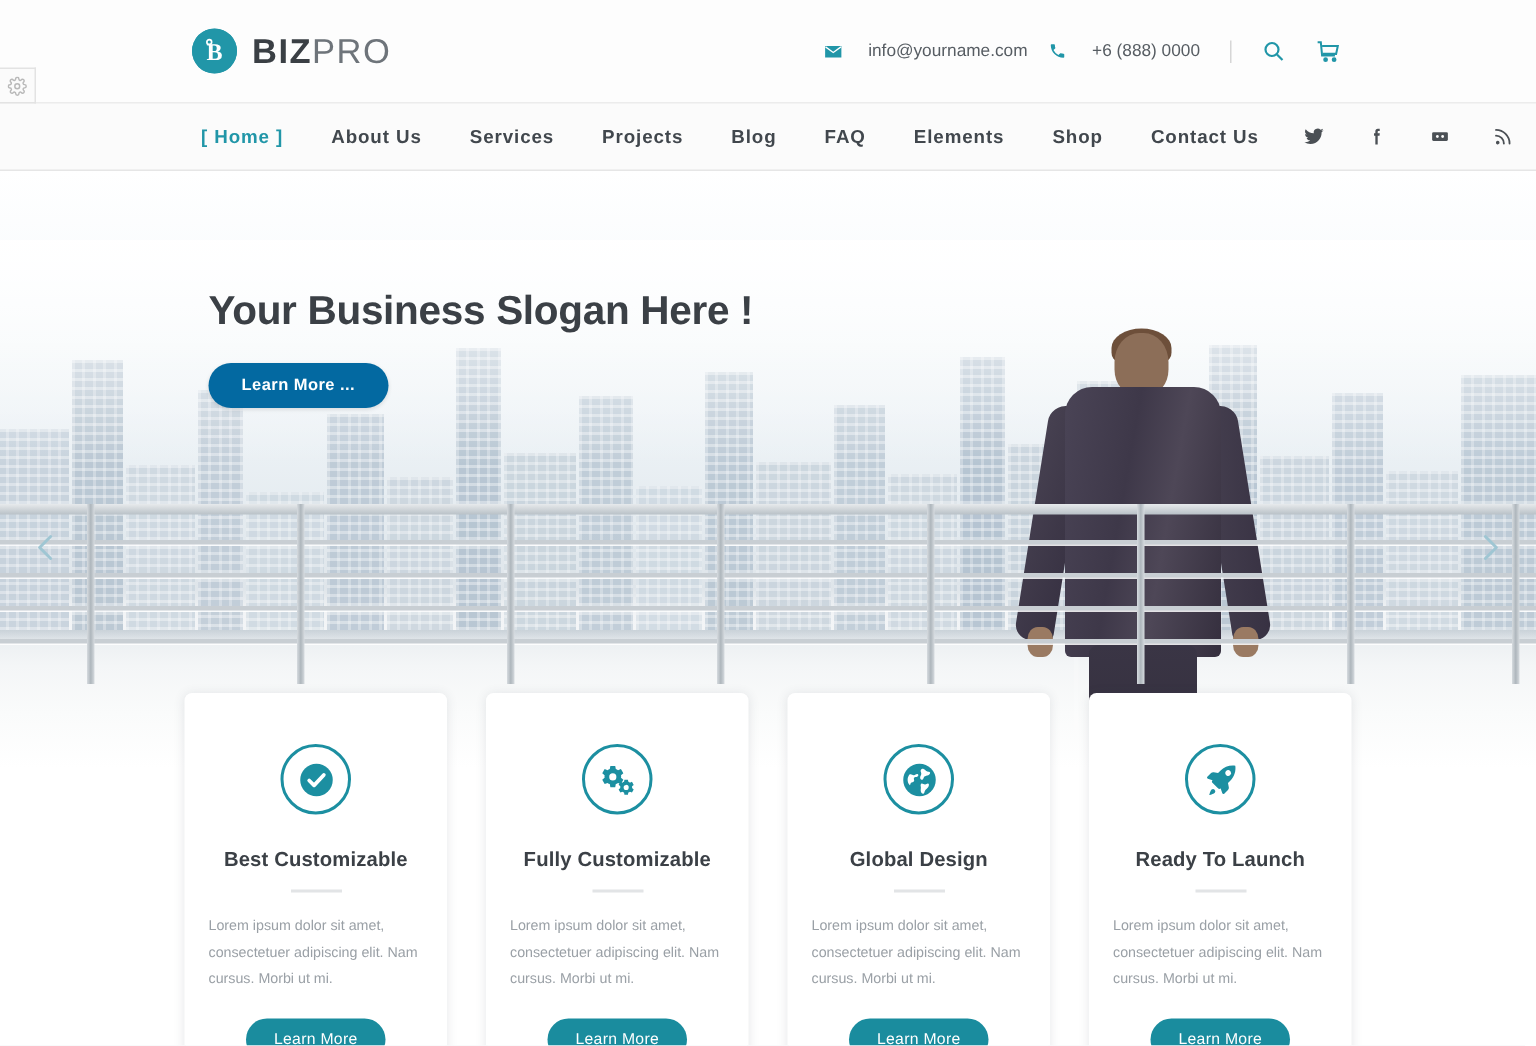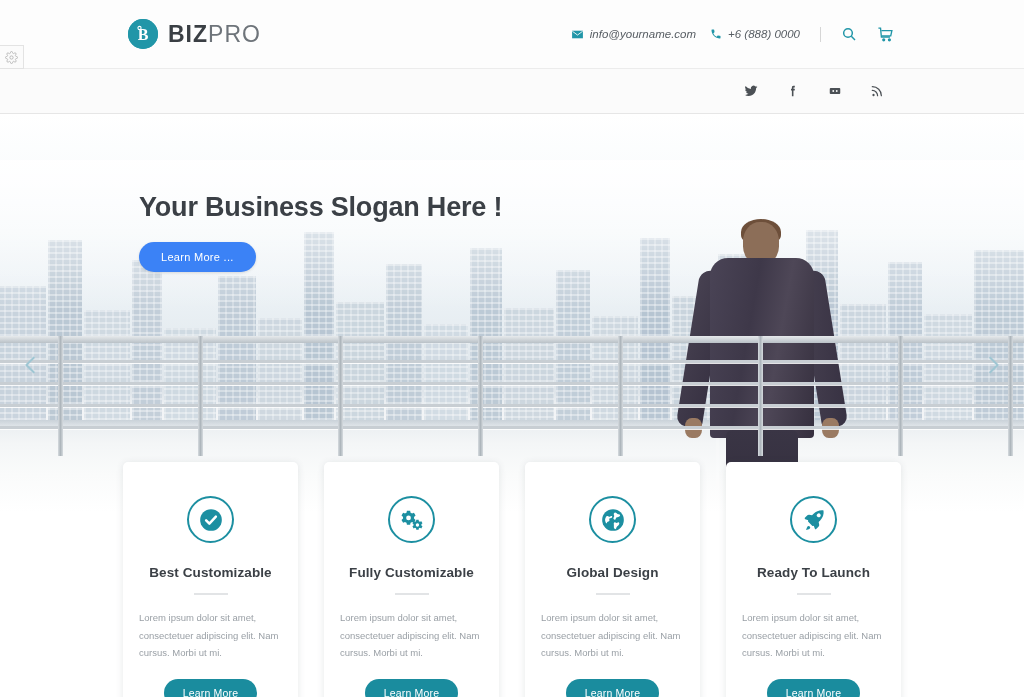--- a/index.html
+++ b/index.html
@@ -34,21 +34,21 @@
   }
   .brand-mark svg{display:block;}
   .brand-text{
     font-size:23px;letter-spacing:.5px;color:#3a3f44;line-height:1;
     white-space:nowrap;
   }
   .brand-text .biz{font-weight:bold;letter-spacing:1px;}
   .brand-text .pro{font-weight:400;color:#6e747a;letter-spacing:1px;}
 
   .topinfo{display:flex;align-items:center;gap:0;white-space:nowrap;}
-  .ti-item{display:flex;align-items:center;gap:6px;font-size:11.5px;color:#575d63;font-style:italic;}
+  .ti-item{display:flex;align-items:center;gap:17px;font-size:11.5px;color:#575d63;}
   .ti-item + .ti-item{margin-left:14px;}
   .ti-icon{color:#2196a8;display:flex;align-items:center;}
   .ti-sep{
     width:1px;height:15px;background:#d6d6d6;margin:0 20px;
   }
   .topicons{display:flex;align-items:center;gap:20px;color:#2196a8;}
   .topicons .ic{display:flex;align-items:center;cursor:pointer;}
 
   
   .nav{
@@ -134,22 +134,22 @@
   .hero-title{
     font-size:27px;font-weight:bold;color:#3b4046;margin:0;
     letter-spacing:-.2px;line-height:1.18;white-space:nowrap;
     text-shadow:0 1px 2px rgba(255,255,255,.7);
   }
   .hero-sub{
     font-size:21.5px;color:#4c5157;margin:8px 0 0 0;font-weight:400;
     white-space:nowrap;text-shadow:0 1px 2px rgba(255,255,255,.7);
   }
   .hero-btn{
-    margin-top:18px;display:inline-block;background:#3b82f6;color:#fff;
-    font-size:11px;font-weight:normal;border-radius:16px;
+    margin-top:18px;display:inline-block;background:#0369a1;color:#fff;
+    font-size:11px;font-weight:bold;border-radius:16px;
     padding:9px 22px;border:none;cursor:pointer;letter-spacing:.3px;
     box-shadow:0 1px 3px rgba(0,0,0,.12);
   }
   .hero-arrow{
     position:absolute;top:236px;width:34px;height:34px;z-index:8;cursor:pointer;
     display:flex;align-items:center;justify-content:center;color:#9fc6d3;
   }
   .arrow-left{left:14px;}
   .arrow-right{right:14px;}
 
@@ -243,20 +243,31 @@
             <path d="M6.2 6.5H21l-1.6 7.5H7"></path>
             <circle cx="9.5" cy="19.5" r="1.3" fill="#2196a8"></circle>
             <circle cx="17.5" cy="19.5" r="1.3" fill="#2196a8"></circle>
           </svg>
         </span>
       </div>
     </div>
   </div>
 
   <div class="nav">
+    <div class="nav-links">
+      <div class="nav-link active">[ Home ]</div>
+      <div class="nav-link">About Us</div>
+      <div class="nav-link">Services</div>
+      <div class="nav-link">Projects</div>
+      <div class="nav-link">Blog</div>
+      <div class="nav-link">FAQ</div>
+      <div class="nav-link">Elements</div>
+      <div class="nav-link">Shop</div>
+      <div class="nav-link">Contact Us</div>
+    </div>
     <div class="nav-social">
       <span class="sic">
         <svg width="14" height="14" viewBox="0 0 24 24" fill="#4b5055">
           <path d="M23 4.9c-.8.4-1.7.6-2.6.8a4.5 4.5 0 0 0 2-2.5c-.9.5-1.9.9-2.9 1.1a4.5 4.5 0 0 0-7.7 4.1A12.8 12.8 0 0 1 2.5 3.6a4.5 4.5 0 0 0 1.4 6 4.4 4.4 0 0 1-2-.6v.1a4.5 4.5 0 0 0 3.6 4.4 4.6 4.6 0 0 1-2 .1 4.5 4.5 0 0 0 4.2 3.1A9 9 0 0 1 1 18.6a12.7 12.7 0 0 0 6.9 2c8.3 0 12.8-6.9 12.8-12.8v-.6c.9-.6 1.7-1.4 2.3-2.3z"></path>
         </svg>
       </span>
       <span class="sic">
         <svg width="14" height="14" viewBox="0 0 24 24" fill="#4b5055">
           <path d="M15.2 8.3h-2.4V6.7c0-.7.5-.9.8-.9h1.5V3.1h-2.1c-2.4 0-2.9 1.8-2.9 2.9v2.3H8.6v2.8h1.5V21h2.7v-9.9h2.1l.3-2.8z"></path>
         </svg>

